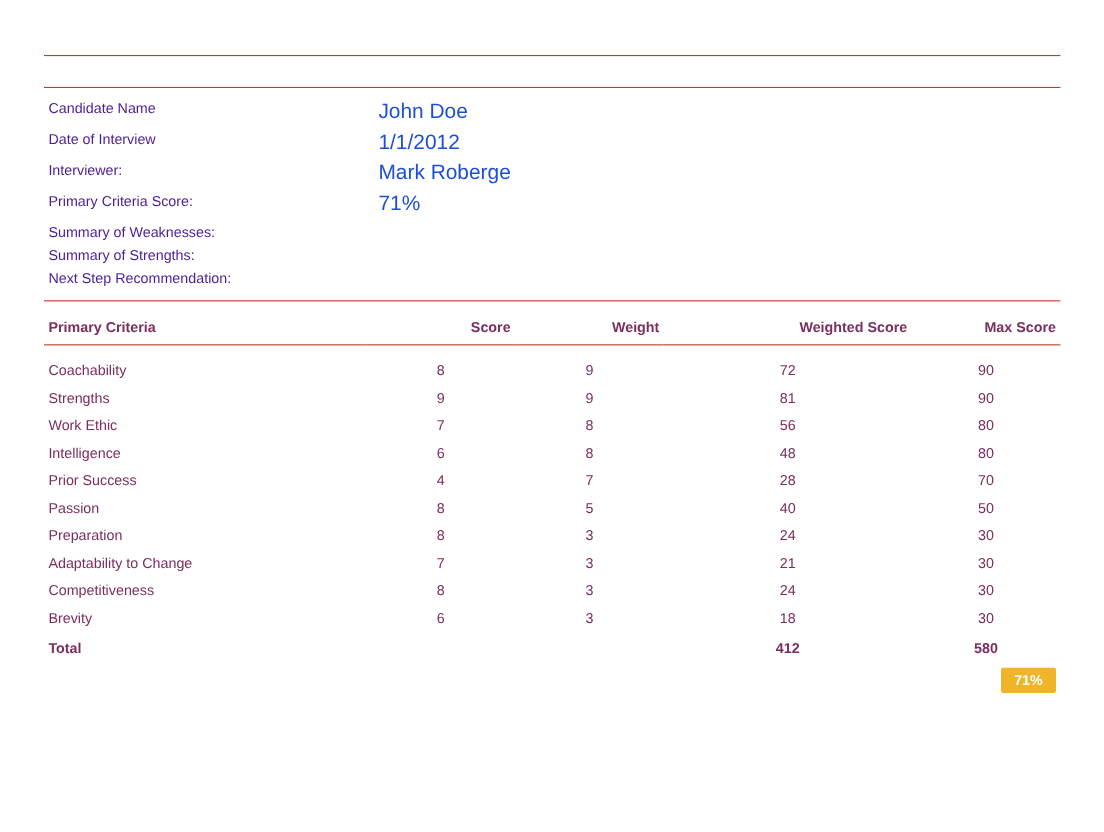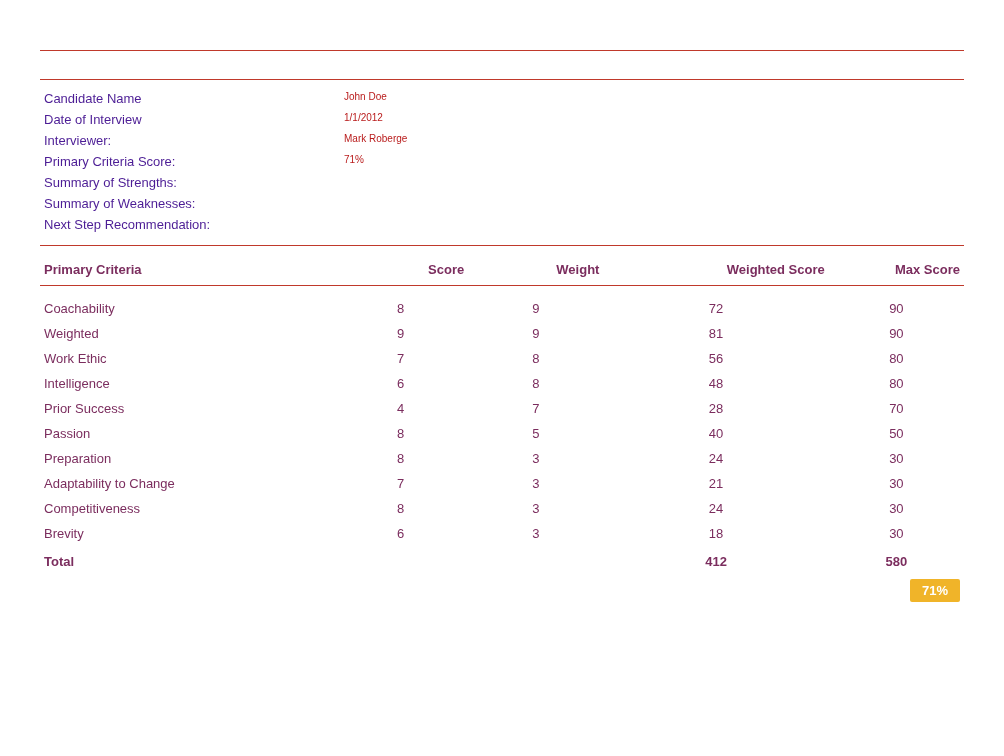--- a/index.html
+++ b/index.html
@@ -45,22 +45,22 @@
       vertical-align: top;
     }
 
     .summary-table td:first-child {
       color: #4c1d95;
       width: 300px;
       font-size: 13px;
     }
 
     .summary-table td:last-child {
-      color: #b91c1c;
-      font-size: 10px;
+      color: #1d4ed8;
+      font-size: 19px;
       margin-top: 48px;
     }
 
     .criteria-table {
       width: 100%;
       border-collapse: collapse;
     }
 
     .criteria-table thead tr {
       border-bottom: 1px solid #c0392b;
@@ -137,26 +137,26 @@
     </tr>
       <tr>
       <td>Interviewer:</td>
       <td>Mark Roberge</td>
     </tr>
       <tr>
       <td>Primary Criteria Score:</td>
       <td>71%</td>
     </tr>
       <tr>
+      <td>Summary of Weaknesses:</td>
+      <td><insert weaknesses=""></insert></td>
+    </tr>
+      <tr>
       <td>Summary of Strengths:</td>
       <td><insert strengths=""></insert></td>
-    </tr>
-      <tr>
-      <td>Summary of Weaknesses:</td>
-      <td><insert weaknesses=""></insert></td>
     </tr>
       <tr>
       <td>Next Step Recommendation:</td>
       <td><insert recommended="" next="" steps=""></insert></td>
     </tr>
     </tbody>
 </table>
 
 <hr class="section-divider">
 
@@ -175,21 +175,21 @@
         <td colspan="5" style="height:6px"></td>
       </tr>
       <tr>
       <td class="col-label">Coachability</td>
       <td class="col-score num-col">8</td>
       <td class="col-weight num-col">9</td>
       <td class="col-weighted num-col">72</td>
       <td class="col-max num-col">90</td>
     </tr>
       <tr>
-      <td class="col-label">Weighted</td>
+      <td class="col-label">Strengths</td>
       <td class="col-score num-col">9</td>
       <td class="col-weight num-col">9</td>
       <td class="col-weighted num-col">81</td>
       <td class="col-max num-col">90</td>
     </tr>
       <tr>
       <td class="col-label">Work Ethic</td>
       <td class="col-score num-col">7</td>
       <td class="col-weight num-col">8</td>
       <td class="col-weighted num-col">56</td>

